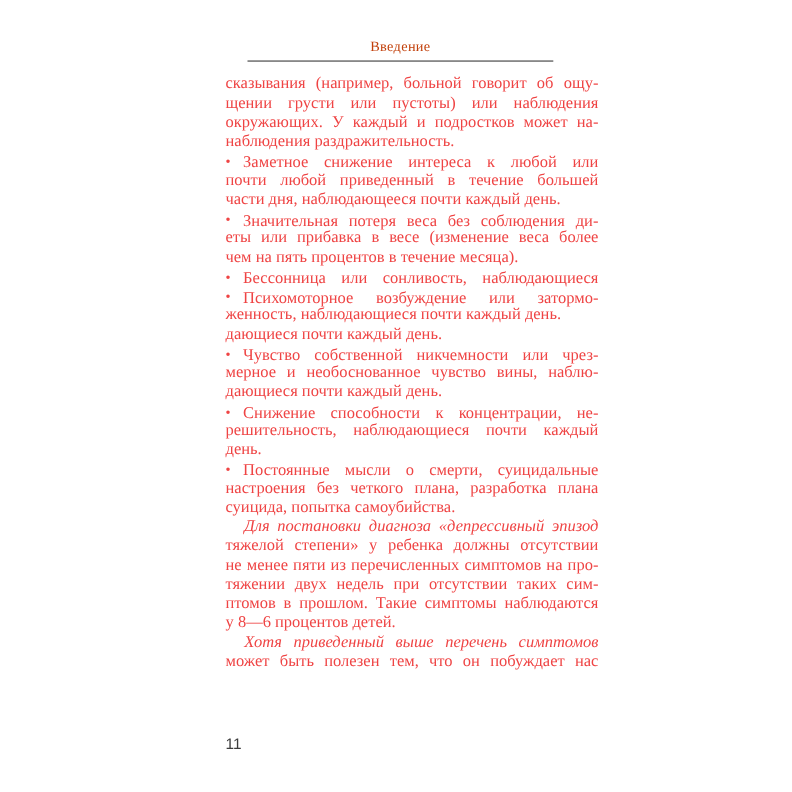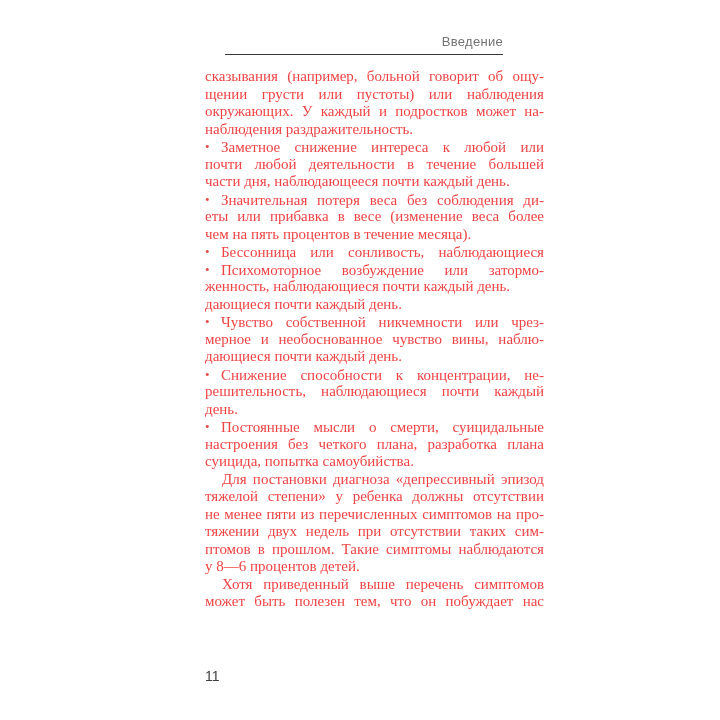--- a/index.html
+++ b/index.html
@@ -18,25 +18,24 @@
   .running-head {
     position: absolute;
     left: 225px;
     top: 34px;
     width: 278px;
     text-align: center;
     border-bottom: 1px solid #3a3a3a;
     padding-bottom: 5px;
   }
   .running-head-title {
-    font-family: Liberation Sans, sans-serif;
+    font-family: Liberation Serif, serif;
     font-size: 13px;
     letter-spacing: 0.3px;
-    color: #737373;
-    text-align: right;
+    color: #c2410c;
   }
   
   .body-text {
     position: absolute;
     left: 205px;
     top: 68px;
     width: 339px;
     font-family: "Liberation Serif", serif;
     font-size: 15px;
     line-height: 17.5px;
@@ -45,20 +44,21 @@
   .line {
     text-align: justify;
     height: 17.5px;
     white-space: normal;
   }
   .line.just {
     text-align-last: justify;
   }
   .line.ind {
     text-indent: 17px;
+    font-style: italic;
   }
   .bullet {
     display: inline-block;
     width: 16px;
     text-indent: 0;
     font-size: 13px;
     vertical-align: 1px;
   }
   
   .folio {
@@ -80,21 +80,21 @@
   <div class="running-head">
     <div class="running-head-title">Введение</div>
   </div>
 
   <div class="body-text">
       <div class="line just">сказывания (например, больной говорит об ощу-</div>
       <div class="line just">щении грусти или пустоты) или наблюдения</div>
       <div class="line just">окружающих. У каждый и подростков может на-</div>
       <div class="line">наблюдения раздражительность.</div>
       <div class="line just"><span class="bullet">•</span>Заметное снижение интереса к любой или</div>
-      <div class="line just">почти любой деятельности в течение большей</div>
+      <div class="line just">почти любой приведенный в течение большей</div>
       <div class="line">части дня, наблюдающееся почти каждый день.</div>
       <div class="line just"><span class="bullet">•</span>Значительная потеря веса без соблюдения ди-</div>
       <div class="line just">еты или прибавка в весе (изменение веса более</div>
       <div class="line">чем на пять процентов в течение месяца).</div>
       <div class="line just"><span class="bullet">•</span>Бессонница или сонливость, наблюдающиеся</div>
       <div class="line just"><span class="bullet">•</span>Психомоторное возбуждение или затормо-</div>
       <div class="line">женность, наблюдающиеся почти каждый день.</div>
       <div class="line">дающиеся почти каждый день.</div>
       <div class="line just"><span class="bullet">•</span>Чувство собственной никчемности или чрез-</div>
       <div class="line just">мерное и необоснованное чувство вины, наблю-</div>

